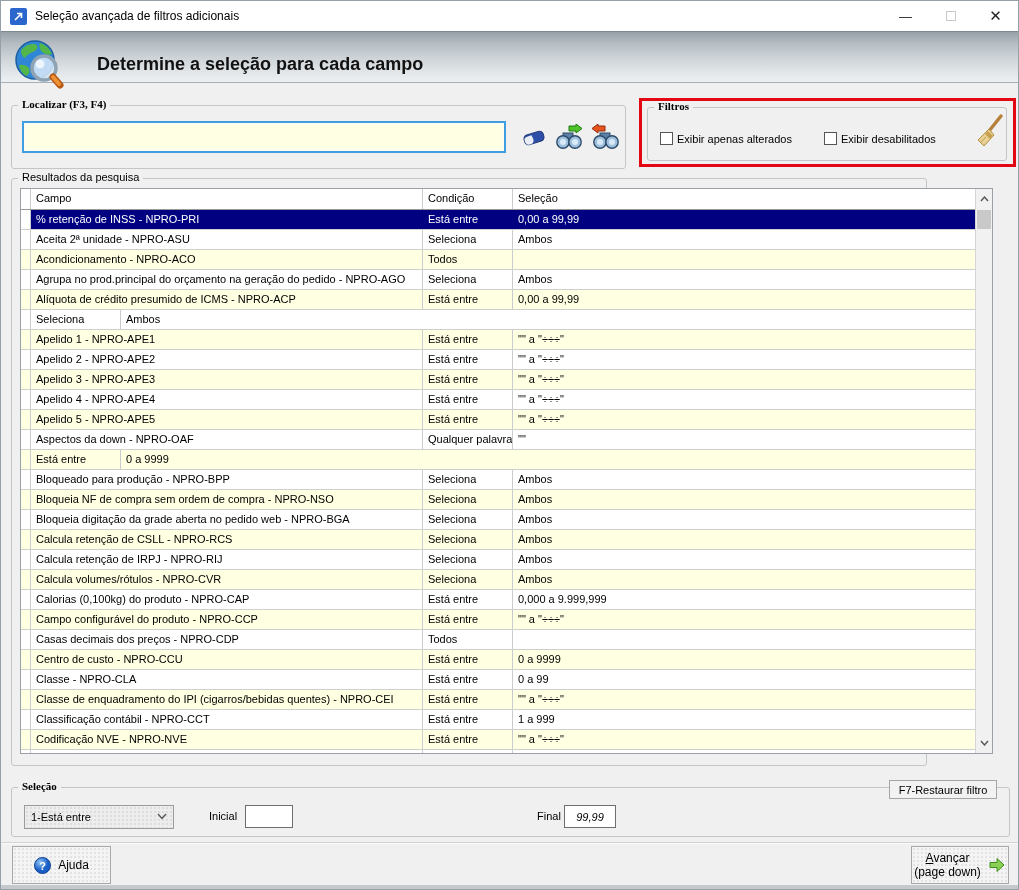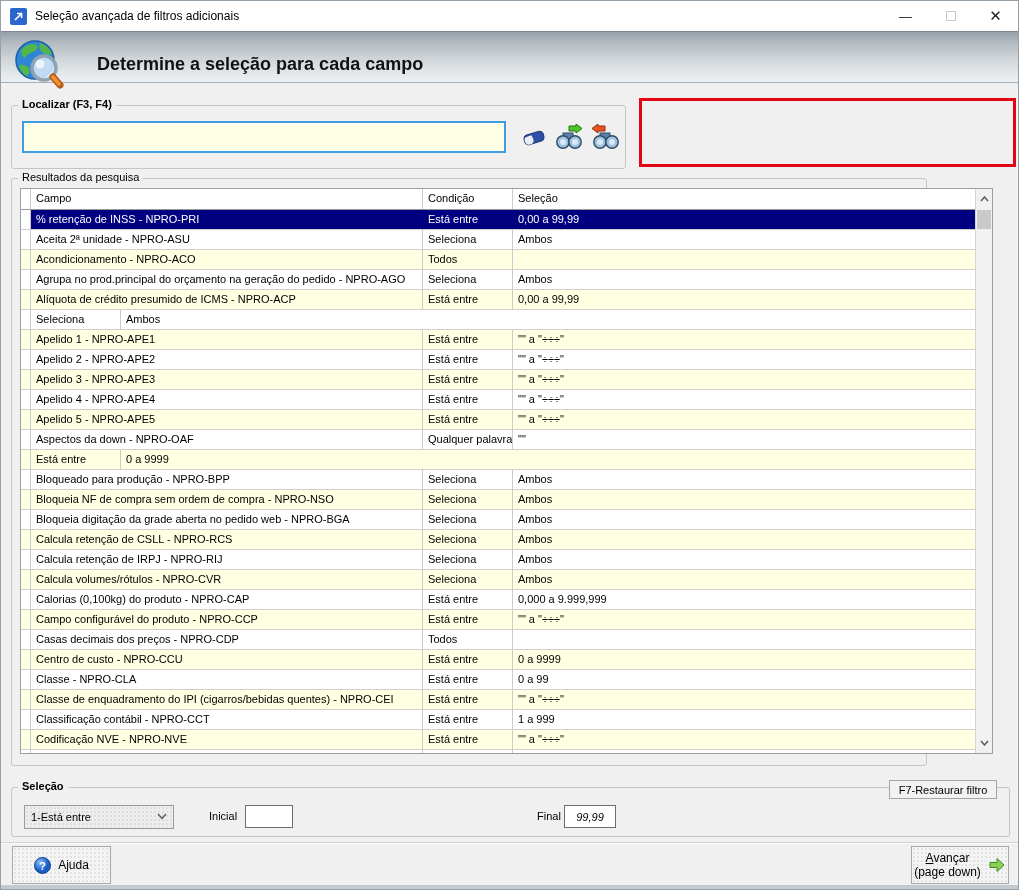--- a/index.html
+++ b/index.html
@@ -18,21 +18,21 @@
   
   .banner{position:absolute;left:0;top:30px;width:100%;height:52px;
     background:linear-gradient(180deg,#97a0a8 0%,#b4bcc2 22%,#ccd2d6 50%,#e3e7ea 82%,#edf0f2 100%);
     border-top:1px solid #7d8890;border-bottom:1px solid #a7b0b7;}
   .banner-title{position:absolute;left:96px;top:0;height:64px;line-height:64px;font-size:18px;font-weight:bold;color:#111;}
   .globe{position:absolute;left:12px;top:6px;}
 
   
   .groupbox{position:absolute;border:1px solid #c3c6c9;border-radius:3px;}
   .grouplabel{position:absolute;top:-8px;left:6px;background:#f0f0f0;padding:0 4px;font-size:11px;color:#000;}
-  .grouplabel.bold{font-weight:bold;}
+  .grouplabel.bold{font-weight:bold;font-family:Liberation Serif, serif;}
 
   
   .search-input{position:absolute;left:10px;top:15px;width:484px;height:32px;background:#ffffe4;border:2px solid #3f9de0;box-shadow:inset 0 0 0 2px #fdfef0;}
   .iconbtn{position:absolute;top:17px;width:28px;height:28px;display:flex;align-items:center;justify-content:center;cursor:pointer;}
 
   
   .red-annot{position:absolute;left:638px;top:97px;width:377px;height:69px;border:3px solid #e30613;pointer-events:none;z-index:30;}
   .chk{display:inline-block;width:13px;height:13px;background:#fff;border:1px solid #555;vertical-align:middle;}
   .chk-item{position:absolute;top:24px;display:flex;align-items:center;gap:4px;font-size:11px;color:#000;}
 
@@ -139,20 +139,39 @@
         <polygon points="14,2 7,2 7,0 1,4.5 7,9 7,7 14,7" fill="#e8541e" stroke="#8f2c0a"></polygon>
         <rect x="9" y="9" width="10" height="6" fill="#5c80a8" stroke="#2c4a68"></rect>
         <circle cx="9" cy="18" r="6.2" fill="#9fc0dd" stroke="#2c4a68" stroke-width="1.4"></circle>
         <circle cx="21" cy="18" r="6.2" fill="#9fc0dd" stroke="#2c4a68" stroke-width="1.4"></circle>
         <circle cx="9" cy="18" r="3" fill="#d9e9f7"></circle>
         <circle cx="21" cy="18" r="3" fill="#d9e9f7"></circle>
       </svg>
     </div>
   </div>
 
+  <div class="groupbox" style="left:646px;top:106px;width:360px;height:54px;">
+    <div class="grouplabel bold">Filtros</div>
+    <div class="chk-item" style="left:12px;">
+      <span class="chk"></span>
+      <span>Exibir apenas alterados</span>
+    </div>
+    <div class="chk-item" style="left:176px;">
+      <span class="chk"></span>
+      <span>Exibir desabilitados</span>
+    </div>
+    <div style="position:absolute;left:326px;top:6px;">
+      <svg width="32" height="36" viewBox="0 0 32 36">
+        <line x1="27" y1="2" x2="15" y2="17" stroke="#b5803a" stroke-width="3.4" stroke-linecap="round"></line>
+        <polygon points="15,15 20,21 10,32 4,26" fill="#e8d095" stroke="#b09040"></polygon>
+        <polygon points="14,17 19,22 16,25 11,20" fill="#c8a050"></polygon>
+        <line x1="7" y1="28" x2="12" y2="23" stroke="#b09040" stroke-width="0.8"></line>
+      </svg>
+    </div>
+  </div>
   <div class="red-annot"></div>
 
   <div class="groupbox" style="left:10px;top:177px;width:916px;height:588px;">
     <div class="grouplabel">Resultados da pesquisa</div>
     <div class="table-wrap">
       <div class="grid thead">
         <div class="trow">
           <div class="cell marker"></div>
           <div class="cell campo">Campo</div>
           <div class="cell cond">Condição</div>

